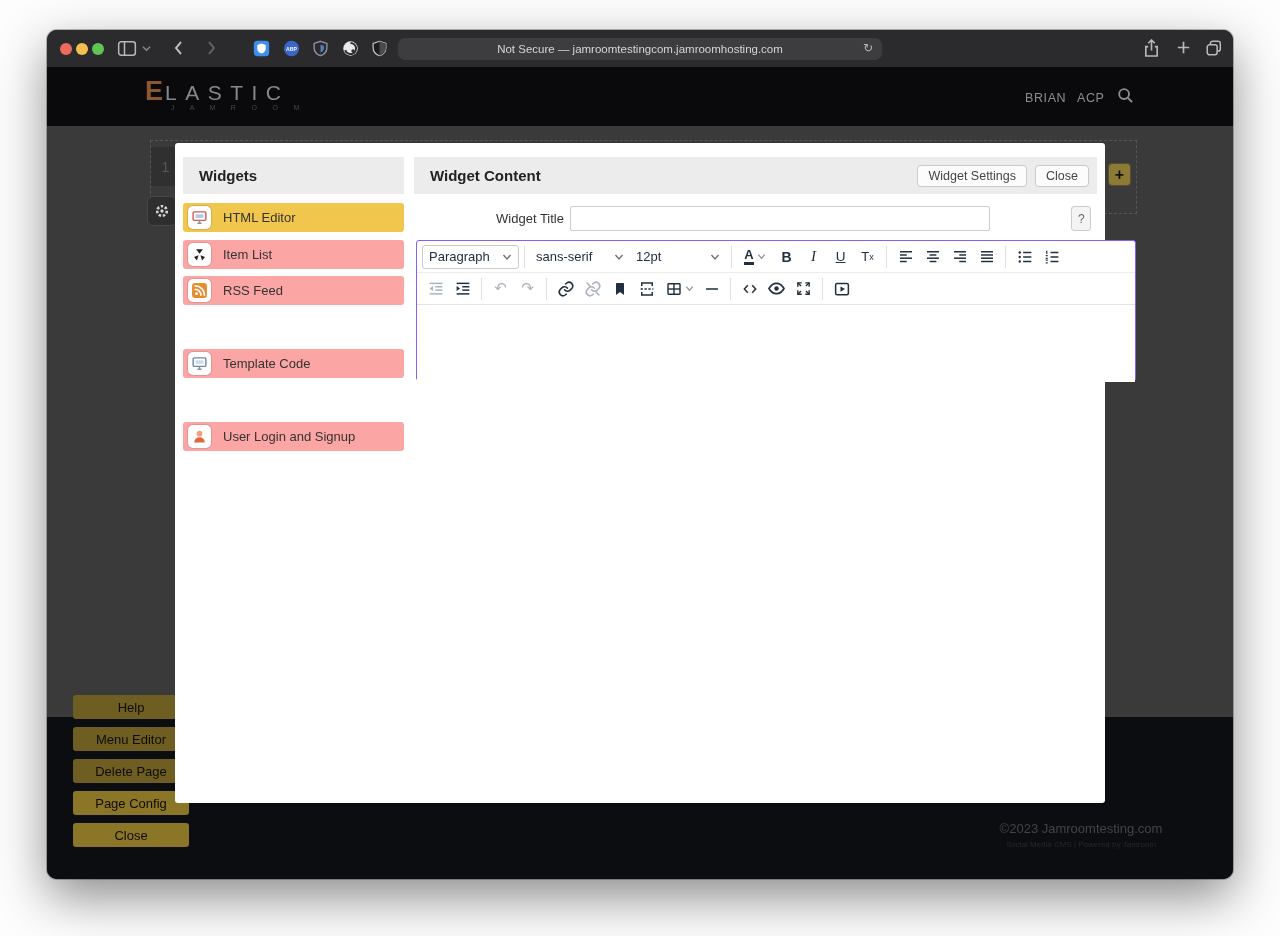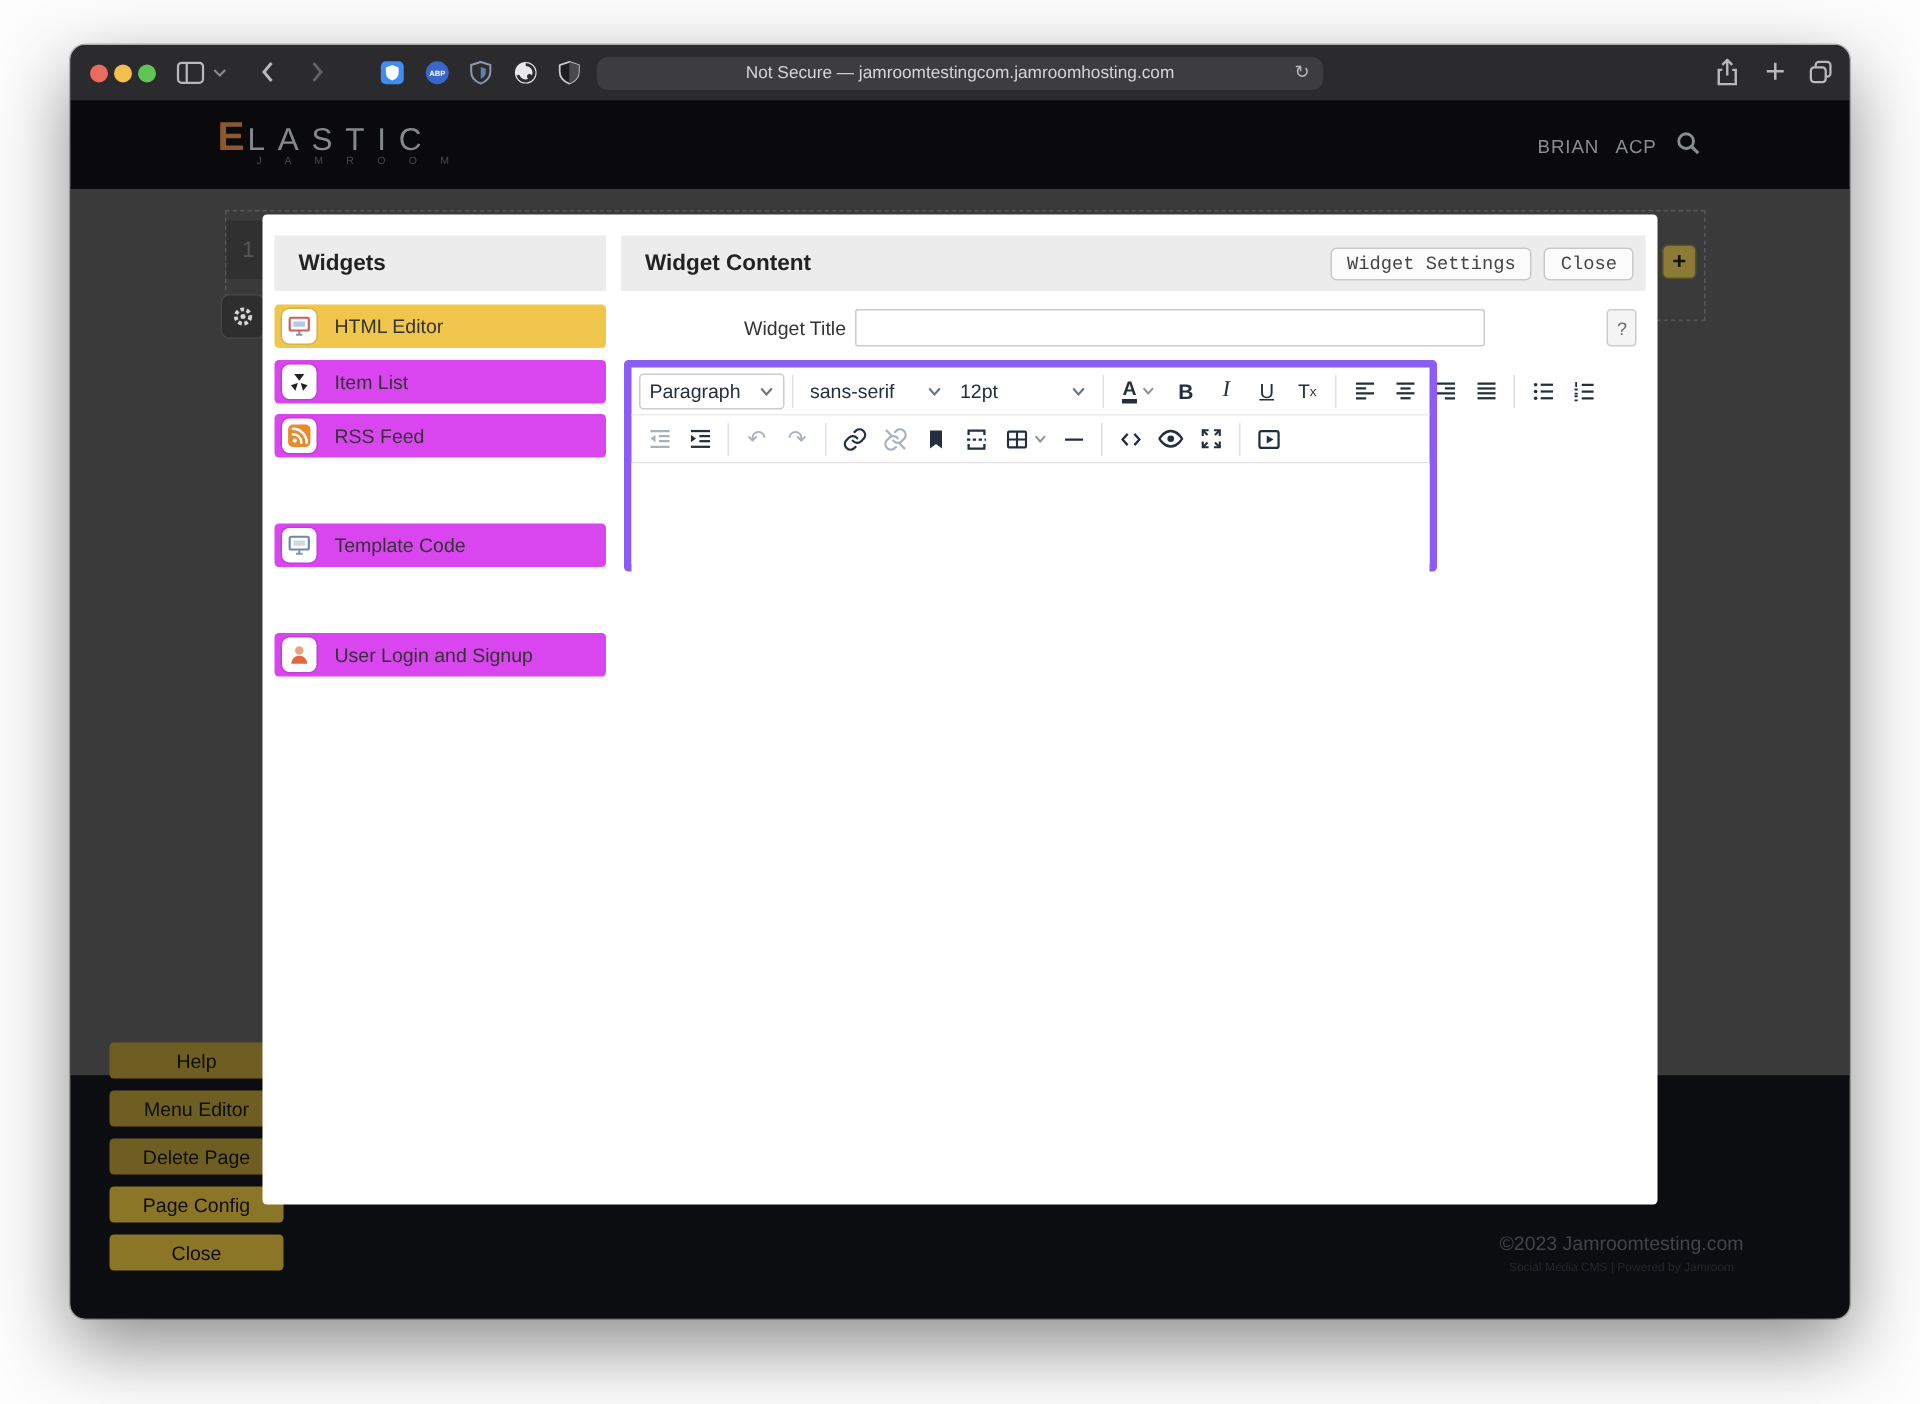--- a/index.html
+++ b/index.html
@@ -42,35 +42,35 @@
   .footer-copy{position:absolute;left:919px;top:791px;width:230px;text-align:center;
                color:#3e454c;font-size:13px;}
   .footer-tag{position:absolute;left:919px;top:810px;width:230px;text-align:center;
               color:#23282d;font-size:8px;}
 
   
   .modal{position:absolute;left:128px;top:113px;width:930px;height:660px;background:#fff;border-radius:3px;}
   .panel-head{position:absolute;height:37px;background:#ececec;display:flex;align-items:center;}
   .panel-title{font-size:15px;font-weight:600;color:#222;margin-left:16px;text-align:right;}
   .mini-btn{background:#fcfcfc;border:1px solid #c9c9c9;border-radius:4px;color:#444;
-            font-size:12.5px;padding:3px 10px;font-family:Liberation Mono, monospace;cursor:pointer;}
-  .side-item{position:absolute;left:8px;width:221px;height:29px;background:#d946ef;border-radius:3px;
+            font-size:12.5px;padding:3px 10px;font-family:Liberation Sans, sans-serif;cursor:pointer;}
+  .side-item{position:absolute;left:8px;width:221px;height:29px;background:#fca5a5;border-radius:3px;
              display:flex;align-items:center;padding-left:5px;box-sizing:border-box;cursor:pointer;}
   .side-item.active{background:#f0c64d;}
   .chip{width:23px;height:23px;background:#fff;border-radius:5px;box-shadow:0 0 0 1px rgba(0,0,0,.10);
         display:flex;align-items:center;justify-content:center;flex:0 0 auto;}
   .side-label{font-size:13px;color:#333;margin-left:12px;white-space:nowrap;}
 
   .field-label{position:absolute;left:239px;top:68px;width:150px;text-align:right;font-size:13px;color:#333;}
   .field-input{position:absolute;left:395px;top:63px;width:406px;height:23px;border:1px solid #ccc;
                border-radius:2px;font-size:13px;padding:0 6px;font-family:"Liberation Sans",sans-serif;}
   .help-btn{position:absolute;left:896px;top:63px;width:20px;height:25px;background:#f4f4f4;
             border:1px solid #ccc;border-radius:3px;color:#666;font-size:12px;cursor:pointer;}
 
-  .editor{position:absolute;left:241px;top:97px;width:542px;height:141px;border:5px solid #8b5cf6;
+  .editor{position:absolute;left:241px;top:97px;width:720px;height:141px;border:1px solid #8b5cf6;
           border-radius:3px;box-sizing:border-box;background:#fff;}
   .tbrow{display:flex;align-items:center;height:31px;padding:0 5px;border-bottom:1px solid #ececec;}
   .tbrow:nth-child(2){border-bottom:1px solid #e3e3e3;}
   .sep{width:1px;height:22px;background:#e0e0e3;margin:0 5px;flex:0 0 auto;}
   .tbtn{width:27px;height:26px;display:flex;align-items:center;justify-content:center;border:none;
         background:none;border-radius:3px;color:#222f3e;cursor:pointer;flex:0 0 auto;padding:0;}
   .tbtn.disabled{color:#a9b2bc;cursor:default;}
   .tsel{display:flex;align-items:center;justify-content:space-between;height:24px;color:#222f3e;
         font-size:13px;padding:0 6px;cursor:pointer;flex:0 0 auto;box-sizing:border-box;}
   .tsel.boxed{border:1px solid #ccc;border-radius:3px;}

